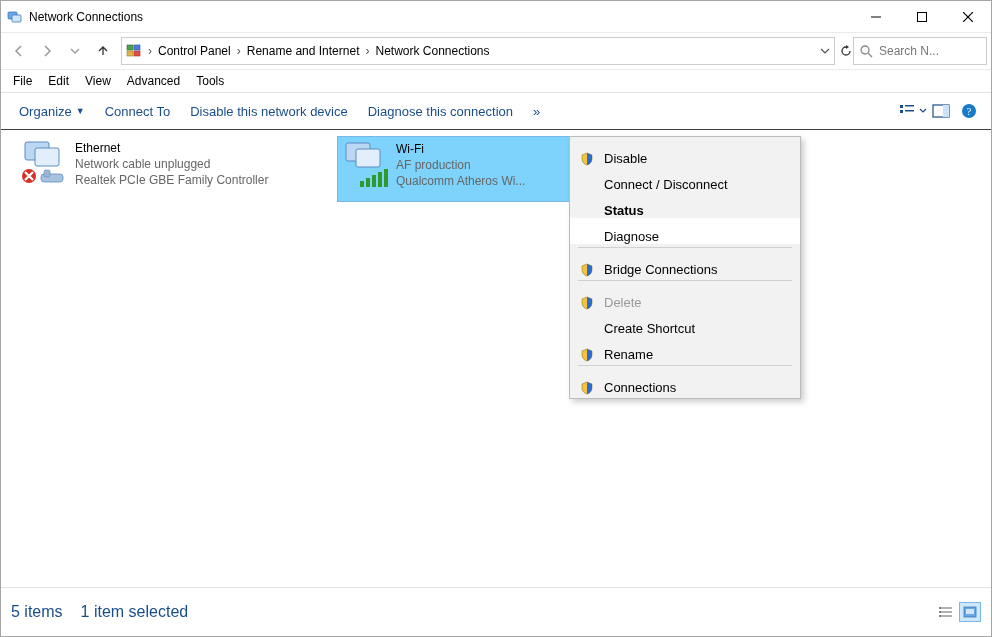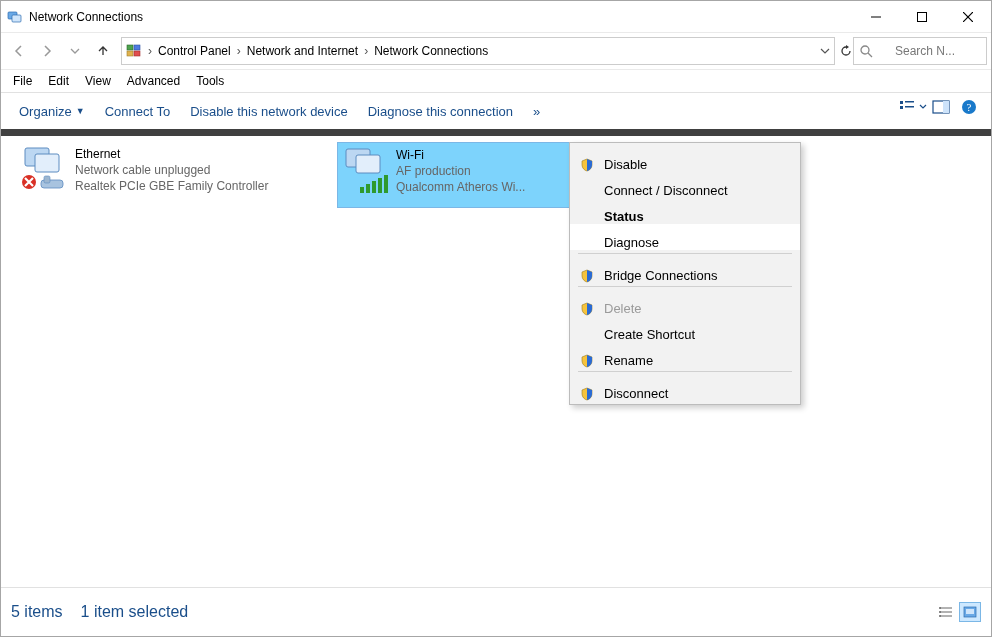--- a/index.html
+++ b/index.html
@@ -9,24 +9,24 @@
 .titlebar .title{flex:0 0 auto;font-size:12px}
 .titlebar .spacer{flex:1}
 .win-btn{width:46px;height:30px;display:flex;align-items:center;justify-content:center;cursor:default}
 .navbar{height:36px;display:flex;align-items:center;padding:0 4px;border-bottom:1px solid #eaeaea;background:#fff}
 .nav-btn{width:28px;height:28px;display:flex;align-items:center;justify-content:center;color:#999}
 .nav-btn.enabled{color:#333}
 .addressbar{flex:1;height:26px;border:1px solid #cccccc;margin:0 4px;display:flex;align-items:center;padding:0 4px;font-size:12px;background:#fff}
 .addressbar .sep{margin:0 6px;color:#555}
 .addressbar .crumb{cursor:default}
 .searchbox{width:120px;height:26px;border:1px solid #ccc;display:flex;align-items:center;padding:0 6px;color:#777}
-.searchbox span.lbl{margin-left:22px;white-space:nowrap;overflow:hidden;text-overflow:ellipsis}
+.searchbox span.lbl{margin-left:6px;white-space:nowrap;overflow:hidden;text-overflow:ellipsis}
 .menubar{height:22px;display:flex;align-items:center;padding:0 4px;font-size:12px}
 .menubar .mi{padding:2px 8px}
-.toolbar{height:36px;border-top:1px solid #e1e1e1;border-bottom:7px solid #404040;background:#fff;display:flex;padding:0 8px;font-size:13px;color:#1a4e8a}
+.toolbar{height:36px;border-top:1px solid #e1e1e1;border-bottom:1px solid #404040;background:#fff;display:flex;align-items:center;padding:0 8px;font-size:13px;color:#1a4e8a}
 .toolbar .tb{padding:4px 10px;cursor:default;display:flex;align-items:center}
 .toolbar .tb .caret{margin-left:4px;font-size:9px}
 .toolbar .spacer{flex:1}
 .toolbar .ticon{width:28px;height:28px;display:flex;align-items:center;justify-content:center;color:#1a4e8a}
 .content{flex:1;position:relative;overflow:hidden;background:#fff}
 .conn{position:absolute;width:264px;height:60px;display:flex;cursor:default;padding:2px}
 .conn.selected{background:#7dd3fc;border:1px solid #7bb7e6}
 .conn .cicon{width:54px;height:54px;flex:0 0 54px;position:relative}
 .conn .meta{flex:1;padding:2px 0 0 2px;line-height:1.35;overflow:hidden}
 .conn .meta .name{color:#000}
@@ -104,21 +104,21 @@
           <svg width="16" height="16" viewBox="0 0 16 16">
             <rect x="1" y="2" width="6" height="5" fill="#4ea24e" stroke="#2d6a2d" stroke-width=".6"></rect>
             <rect x="8" y="2" width="6" height="5" fill="#4e7be0" stroke="#2d4fa0" stroke-width=".6"></rect>
             <rect x="1" y="8" width="6" height="5" fill="#e0b24e" stroke="#a07f2d" stroke-width=".6"></rect>
             <rect x="8" y="8" width="6" height="5" fill="#e04e4e" stroke="#a02d2d" stroke-width=".6"></rect>
           </svg>
         </span>
       <span class="sep">›</span>
       <span class="crumb">Control Panel</span>
       <span class="sep">›</span>
-      <span class="crumb">Network and Internet</span>
+      <span class="crumb">Rename and Internet</span>
       <span class="sep">›</span>
       <span class="crumb">Network Connections</span>
       <span style="flex:1"></span>
       <span>
           <svg width="10" height="10">
             <path d="M1 3 L5 7 L9 3" fill="none" stroke="#555" stroke-width="1.2"></path>
           </svg>
         </span>
     </div>
     <div class="refresh">
@@ -282,21 +282,21 @@
           <span>Rename</span>
         </div>
         <hr>
         <div class="item">
           <span class="shield">
             <svg width="14" height="14" viewBox="0 0 14 14">
               <path d="M7 1 L12 3 V7 C12 10 9.5 12.5 7 13 C4.5 12.5 2 10 2 7 V3 Z" fill="#f6c33c" stroke="#9b7a1f" stroke-width=".6"></path>
               <path d="M7 1 L12 3 V7 C12 10 9.5 12.5 7 13 V1 Z" fill="#2a6bd4"></path>
             </svg>
           </span>
-          <span>Disconnect</span>
+          <span>Connections</span>
         </div>
       </div>
 
   </div>
 
   <div class="statusbar">
     <span class="sl">5 items</span>
     <span class="sl">1 item selected</span>
     <span class="spacer"></span>
     <div class="view-btn">

